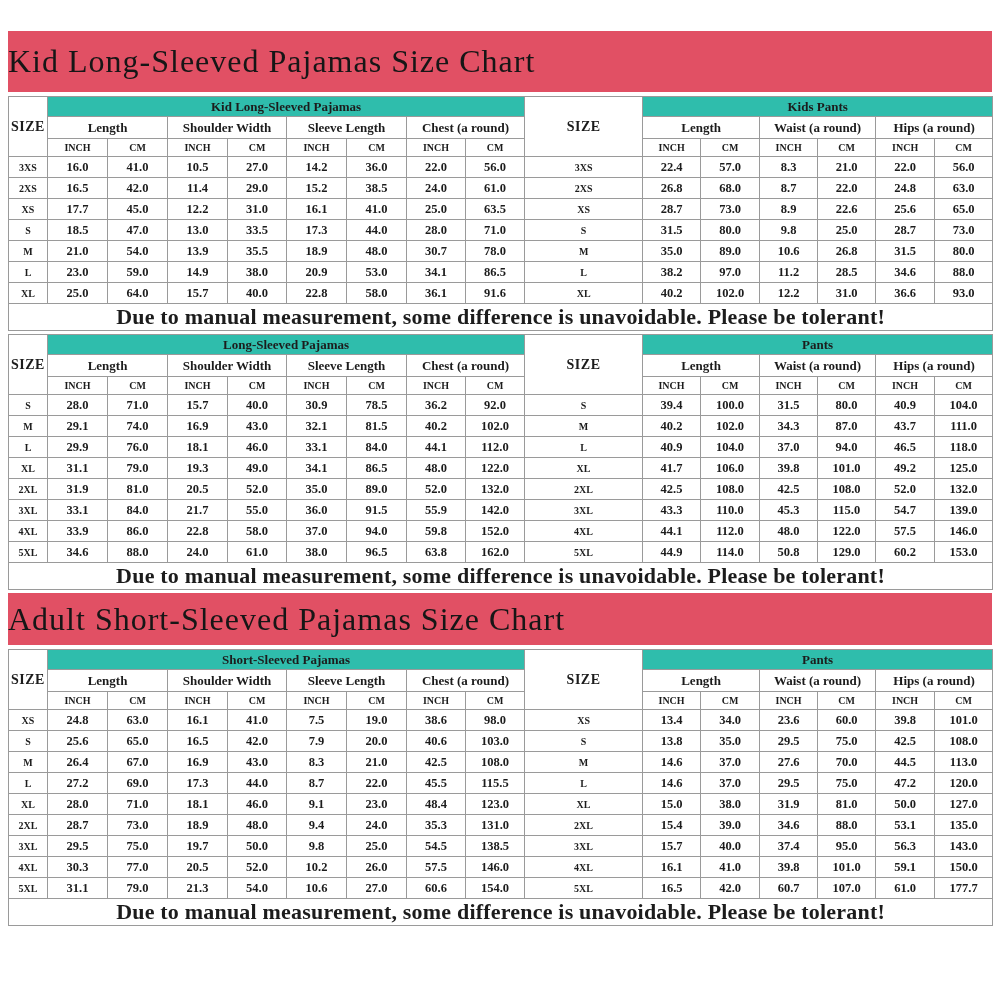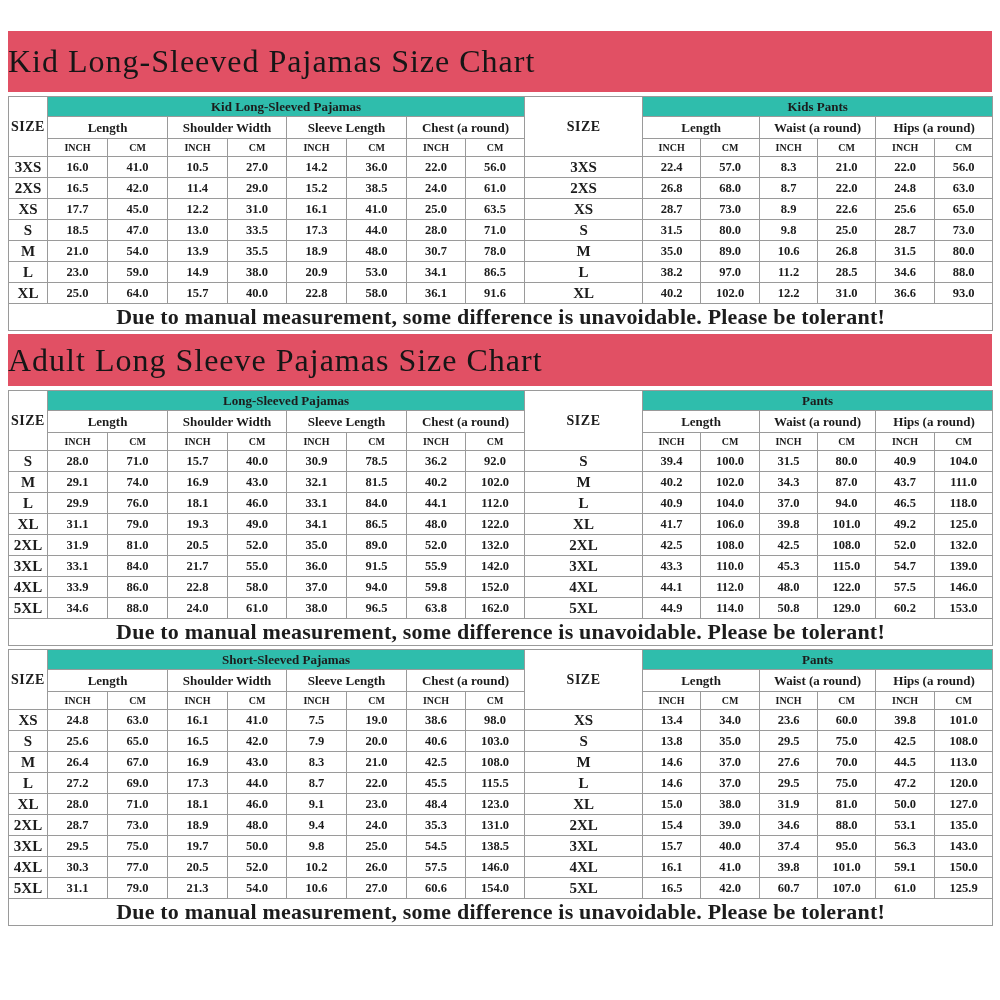--- a/index.html
+++ b/index.html
@@ -32,21 +32,21 @@
   table.size-table td{
     border:1px solid var(--border);
     text-align:center;vertical-align:middle;
     padding:0;font-weight:bold;color:#1c1c1c;
     overflow:hidden;white-space:nowrap;
   }
   td.teal{background:var(--teal);height:19px;font-size:13px;color:#1f3431;}
   td.grp{height:21px;font-size:13px;margin-top:48px;}
   td.unit{height:17px;font-size:10px;}
   td.size-head{font-size:14px;letter-spacing:0.5px;}
-  td.sz{height:20px;font-size:15px;}
+  td.sz{height:20px;font-size:10px;}
   td.val{height:20px;font-size:12.5px;}
   td.note-cell{
     height:25px;font-weight:normal;
     color:var(--note-text);font-size:22px;letter-spacing:0.2px;margin-top:19px;
   }
 </style>
 </head>
 <body>
 
 <div class="sheet">
@@ -228,23 +228,20 @@
           <td class="val">12.2</td>
           <td class="val">31.0</td>
           <td class="val">36.6</td>
           <td class="val">93.0</td>
         </tr>
         <tr>
           <td class="note-cell" colspan="16">Due to manual measurement, some difference is unavoidable. Please be tolerant!</td>
         </tr>
       </tbody>
     </table>
-    <div class="banner">
-      <div class="banner-title">Adult Long Sleeve Pajamas Size Chart</div>
-    </div>
     <table class="size-table">
       <colgroup>
         <col style="width: 39px;">
         <col style="width: 60px;">
         <col style="width: 60px;">
         <col style="width: 60px;">
         <col style="width: 59px;">
         <col style="width: 60px;">
         <col style="width: 60px;">
         <col style="width: 59px;">
@@ -431,20 +428,23 @@
           <td class="val">50.8</td>
           <td class="val">129.0</td>
           <td class="val">60.2</td>
           <td class="val">153.0</td>
         </tr>
         <tr>
           <td class="note-cell" colspan="16">Due to manual measurement, some difference is unavoidable. Please be tolerant!</td>
         </tr>
       </tbody>
     </table>
+    <div class="banner">
+      <div class="banner-title">Adult Short-Sleeved Pajamas Size Chart</div>
+    </div>
     <table class="size-table">
       <colgroup>
         <col style="width: 39px;">
         <col style="width: 60px;">
         <col style="width: 60px;">
         <col style="width: 60px;">
         <col style="width: 59px;">
         <col style="width: 60px;">
         <col style="width: 60px;">
         <col style="width: 59px;">
@@ -642,20 +642,20 @@
           <td class="val">10.6</td>
           <td class="val">27.0</td>
           <td class="val">60.6</td>
           <td class="val">154.0</td>
           <td class="sz">5XL</td>
           <td class="val">16.5</td>
           <td class="val">42.0</td>
           <td class="val">60.7</td>
           <td class="val">107.0</td>
           <td class="val">61.0</td>
-          <td class="val">125.9</td>
+          <td class="val">177.7</td>
         </tr>
         <tr>
           <td class="note-cell" colspan="16">Due to manual measurement, some difference is unavoidable. Please be tolerant!</td>
         </tr>
       </tbody>
     </table>
   </div>
 
 </body></html>

